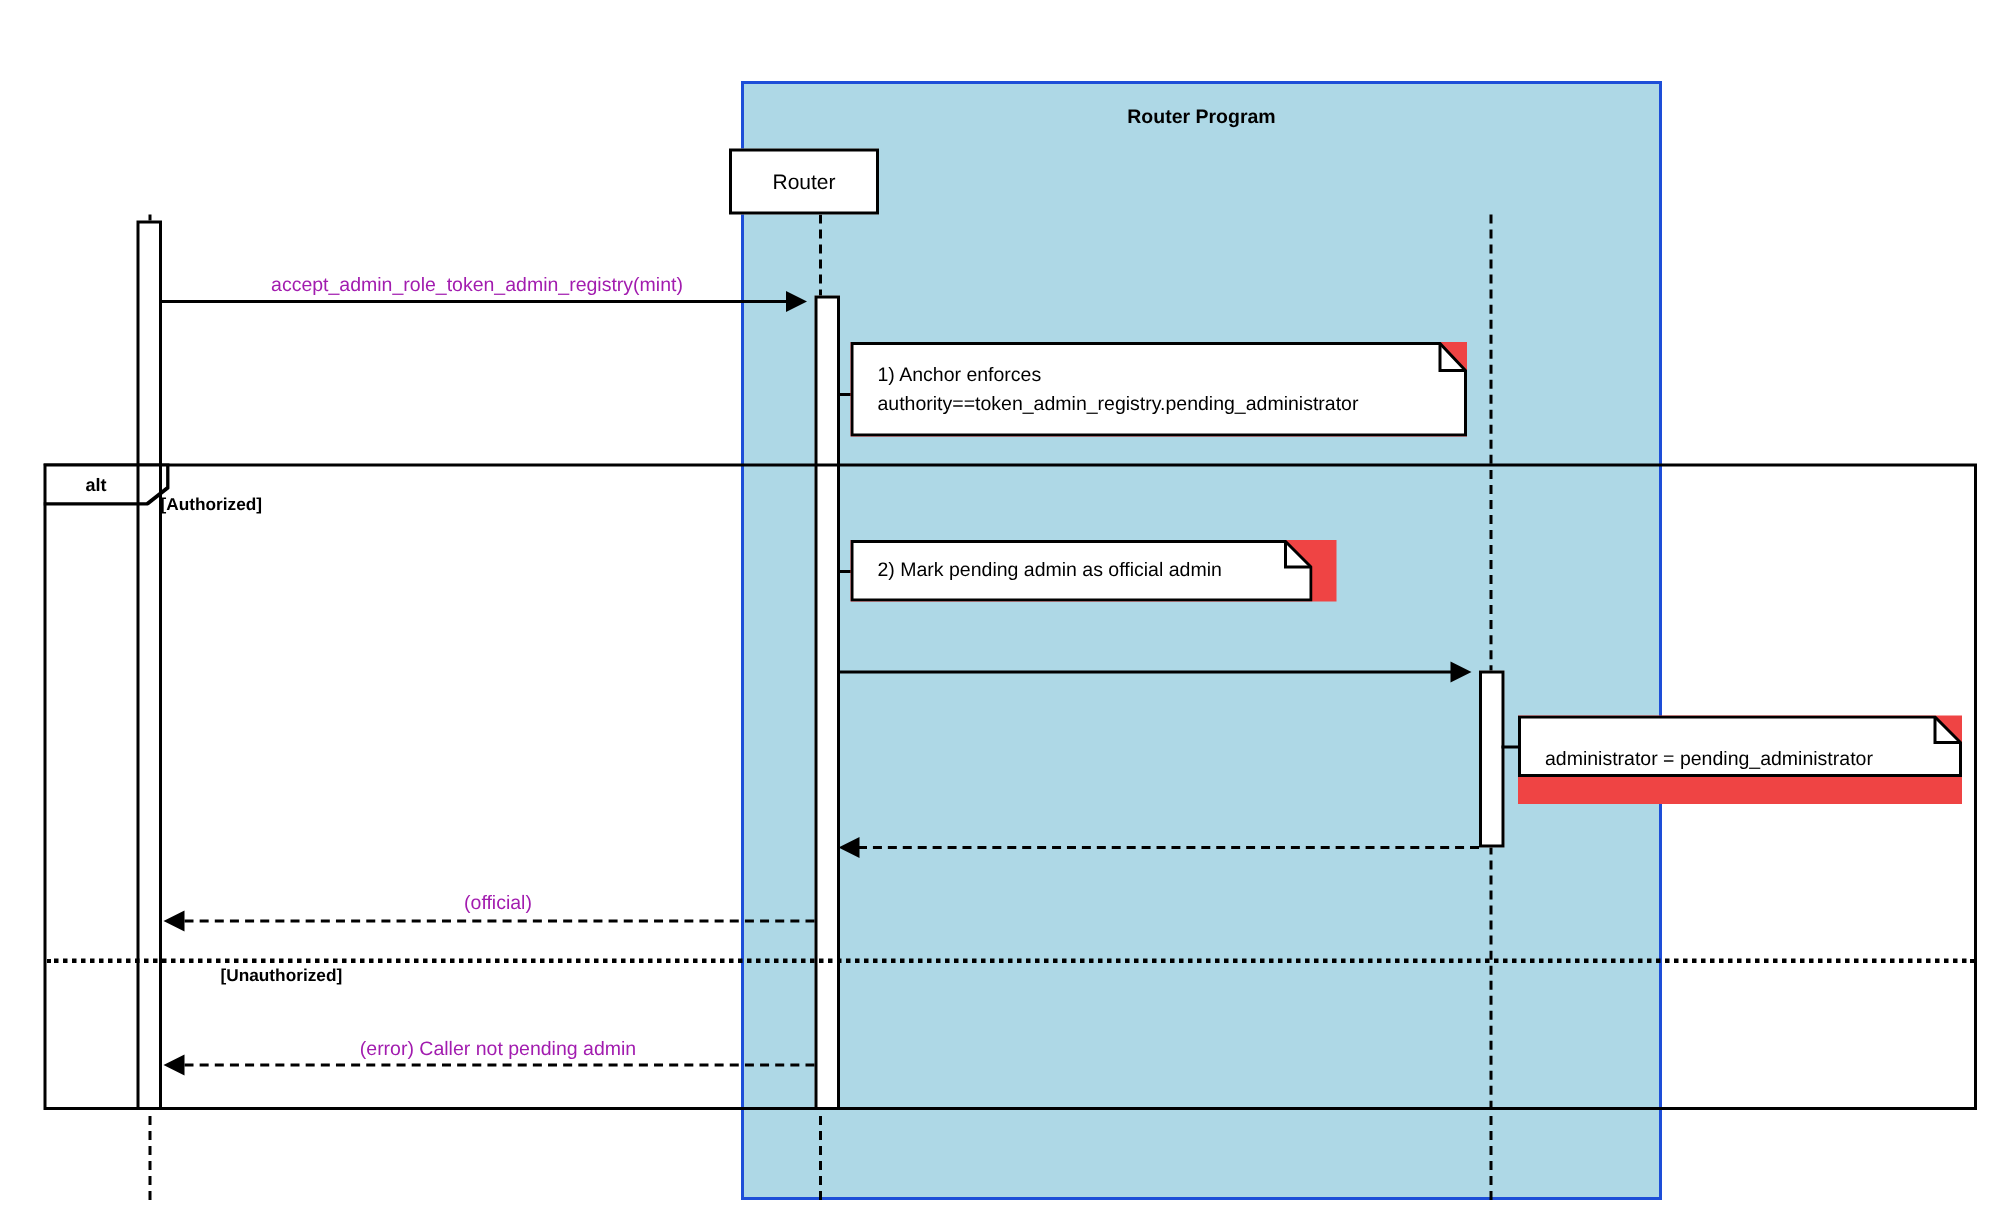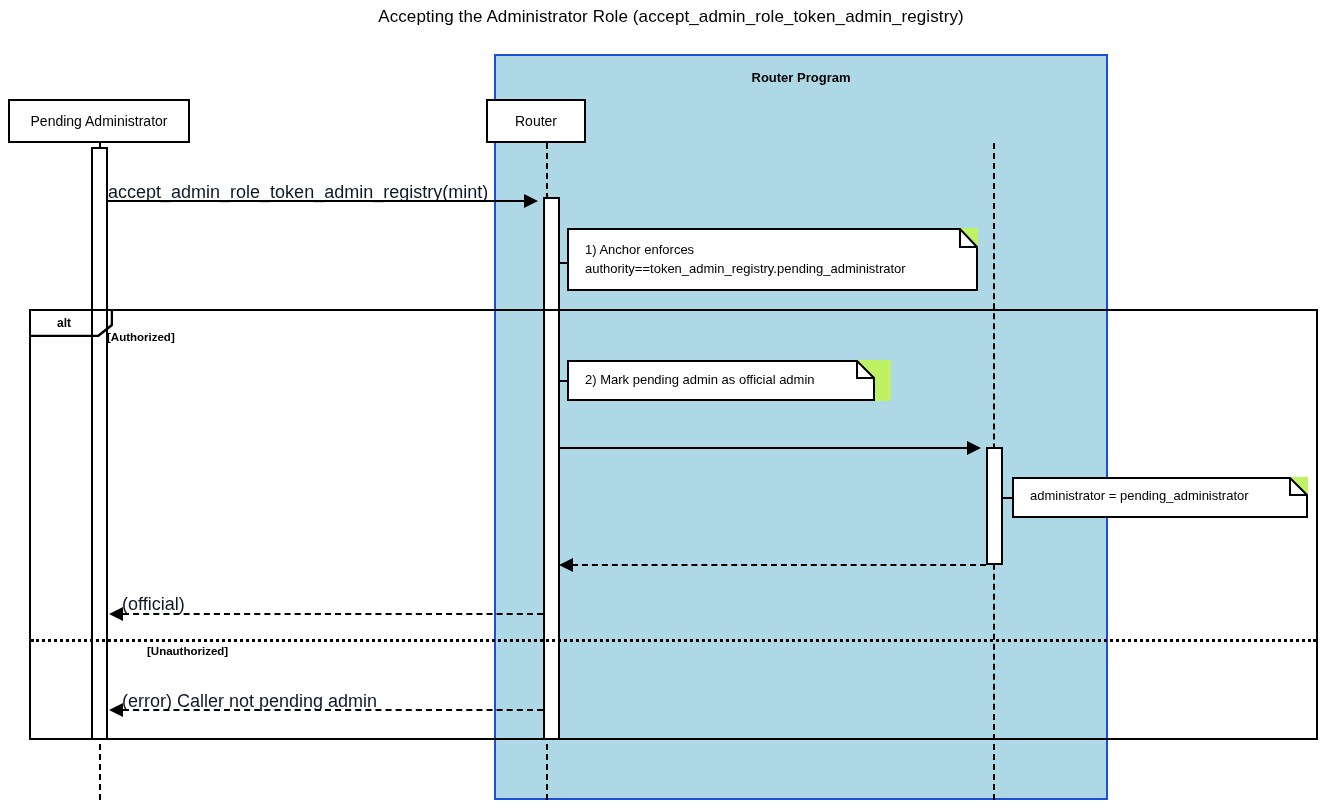--- a/index.html
+++ b/index.html
@@ -84,44 +84,44 @@
   .msg-line {
     position: absolute;
     height: 0;
     border-top: 2px solid #000000;
   }
   .msg-line.dashed {
     border-top: 2px dashed #000000;
   }
   .msg-label {
     position: absolute;
-    font-size: 18px;
-    color: #0f172a;
-    white-space: nowrap;
-    text-align: left;
+    font-size: 13px;
+    color: #a21caf;
+    white-space: nowrap;
+    text-align: center;
   }
   .arrowhead-right {
     position: absolute;
     width: 0; height: 0;
     border-top: 7px solid transparent;
     border-bottom: 7px solid transparent;
     border-left: 14px solid #000000;
   }
   .arrowhead-left {
     position: absolute;
     width: 0; height: 0;
     border-top: 7px solid transparent;
     border-bottom: 7px solid transparent;
     border-right: 14px solid #000000;
   }
 
   
   .note {
     position: absolute;
-    background: #bef264;
+    background: #ef4444;
     box-sizing: border-box;
   }
   .note svg { position: absolute; left: 0; top: 0; }
   .note-text {
     position: absolute;
     left: 18px;
     top: 0;
     right: 14px;
     height: 100%;
     display: flex;
@@ -167,37 +167,33 @@
     position: absolute;
     height: 0;
     border-top: 3px dotted #000000;
   }
 </style>
 </head>
 <body>
 
 <div id="canvas">
 
-  <div class="diagram-title">Accepting the Administrator Role (accept_admin_role_token_admin_registry)</div>
 
   <div class="group-box" style="left:494px; top:54px; width:614px; height:746px;">
     <div class="group-label">Router Program</div>
   </div>
 
   <div class="lifeline" style="left:99px; top:143px; height:657px;"></div>
   <div class="lifeline" style="left:546px; top:143px; height:657px;"></div>
   <div class="lifeline" style="left:993px; top:143px; height:657px;"></div>
 
   <div class="activation" style="left:91px; top:147px; width:17px; height:593px;"></div>
   <div class="activation" style="left:543px; top:197px; width:17px; height:543px;"></div>
   <div class="activation" style="left:986px; top:447px; width:17px; height:118px;"></div>
 
-  <div class="participant" style="left:8px; top:99px; width:182px; height:44px;">
-    <span>Pending Administrator</span>
-  </div>
 
   <div class="participant" style="left:486px; top:99px; width:100px; height:44px;">
     <span>Router</span>
   </div>
 
 
   <div class="msg-label" style="left:108px; top:182px; width:420px;">accept_admin_role_token_admin_registry(mint)</div>
   <div class="msg-line" style="left:108px; top:200px; width:417px;"></div>
   <div class="arrowhead-right" style="left:524px; top:194px;"></div>
 
@@ -228,21 +224,21 @@
       <path d="M1,1 L290,1 L307,18 L307,40 L1,40 Z" fill="#ffffff" stroke="#000000" stroke-width="2"></path>
       <path d="M290,1 L290,18 L307,18" fill="none" stroke="#000000" stroke-width="2"></path>
     </svg>
     <div class="note-text">2) Mark pending admin as official admin</div>
   </div>
 
   <div class="msg-line" style="left:558px; top:447px; width:410px;"></div>
   <div class="arrowhead-right" style="left:967px; top:441px;"></div>
 
   <div class="note-stub" style="left:1001px; top:497px; width:13px;"></div>
-  <div class="note" style="left:1012px; top:477px; width:296px; height:39px;">
+  <div class="note" style="left:1012px; top:477px; width:296px; height:59px;">
     <svg width="296" height="41" viewBox="0 0 296 41">
       <path d="M1,1 L278,1 L295,18 L295,40 L1,40 Z" fill="#ffffff" stroke="#000000" stroke-width="2"></path>
       <path d="M278,1 L278,18 L295,18" fill="none" stroke="#000000" stroke-width="2"></path>
     </svg>
     <div class="note-text">administrator = pending_administrator</div>
   </div>
 
   <div class="msg-line dashed" style="left:572px; top:564px; width:414px;"></div>
   <div class="arrowhead-left" style="left:559px; top:558px;"></div>
 

